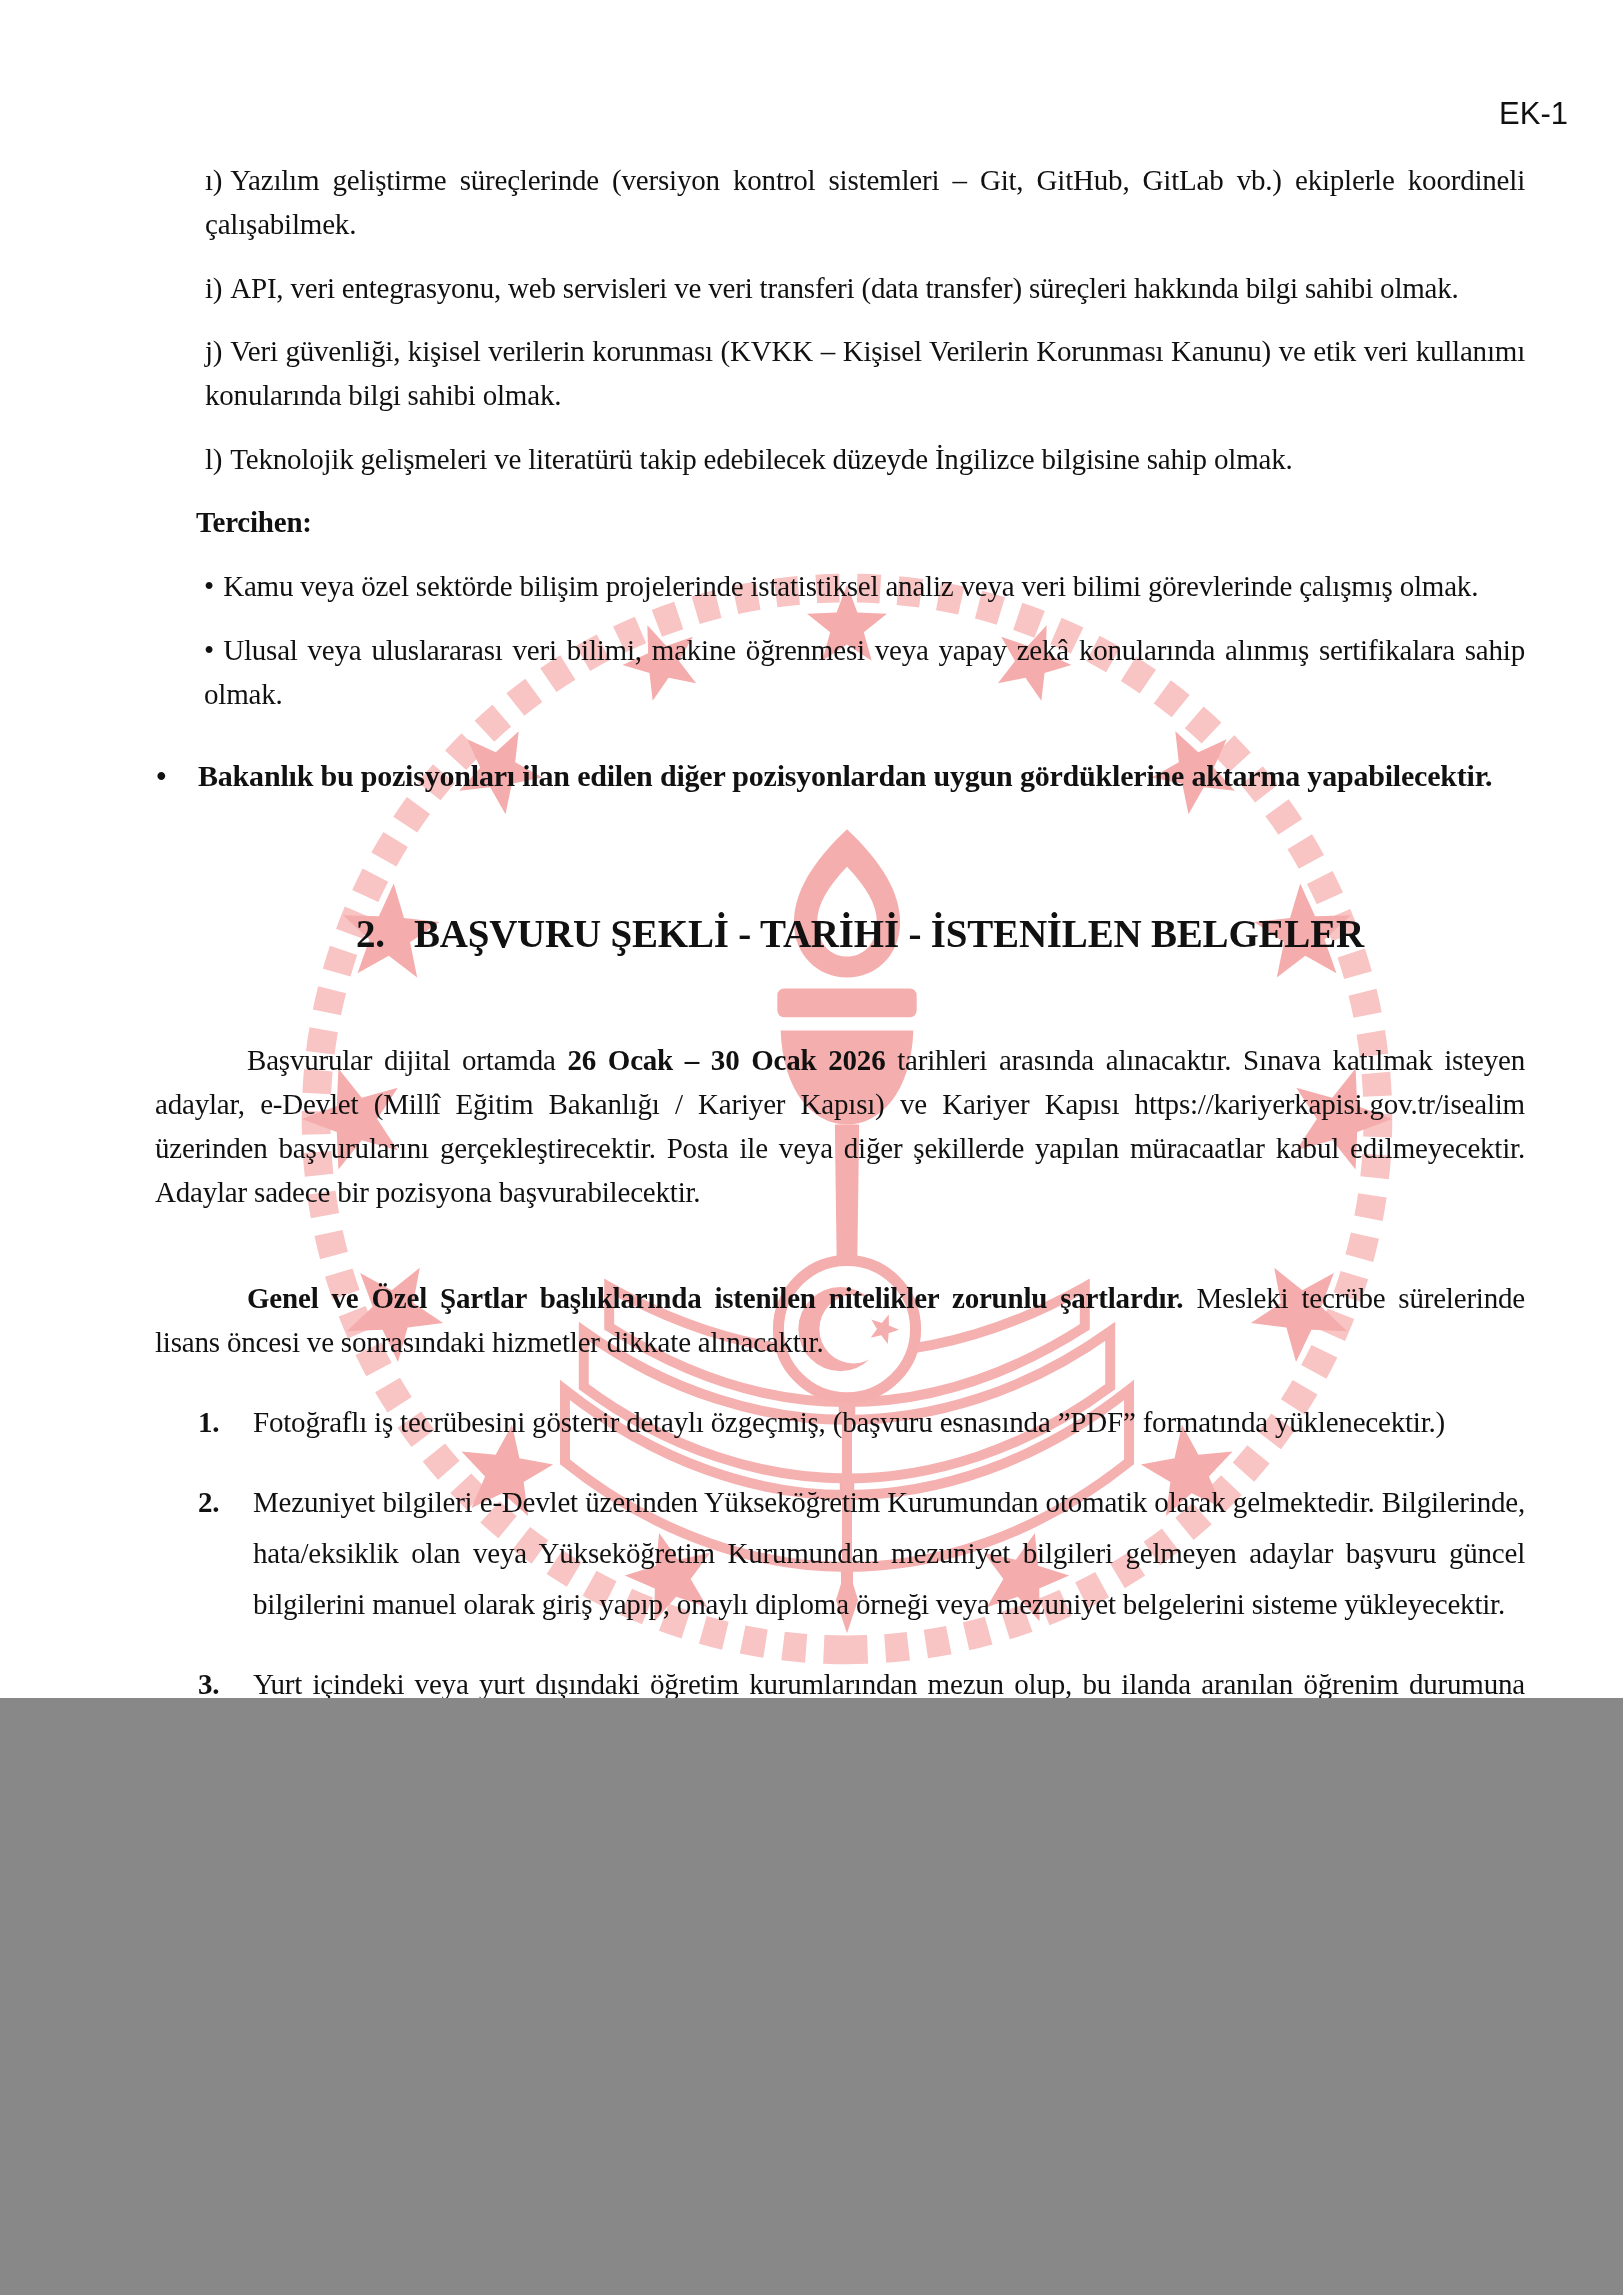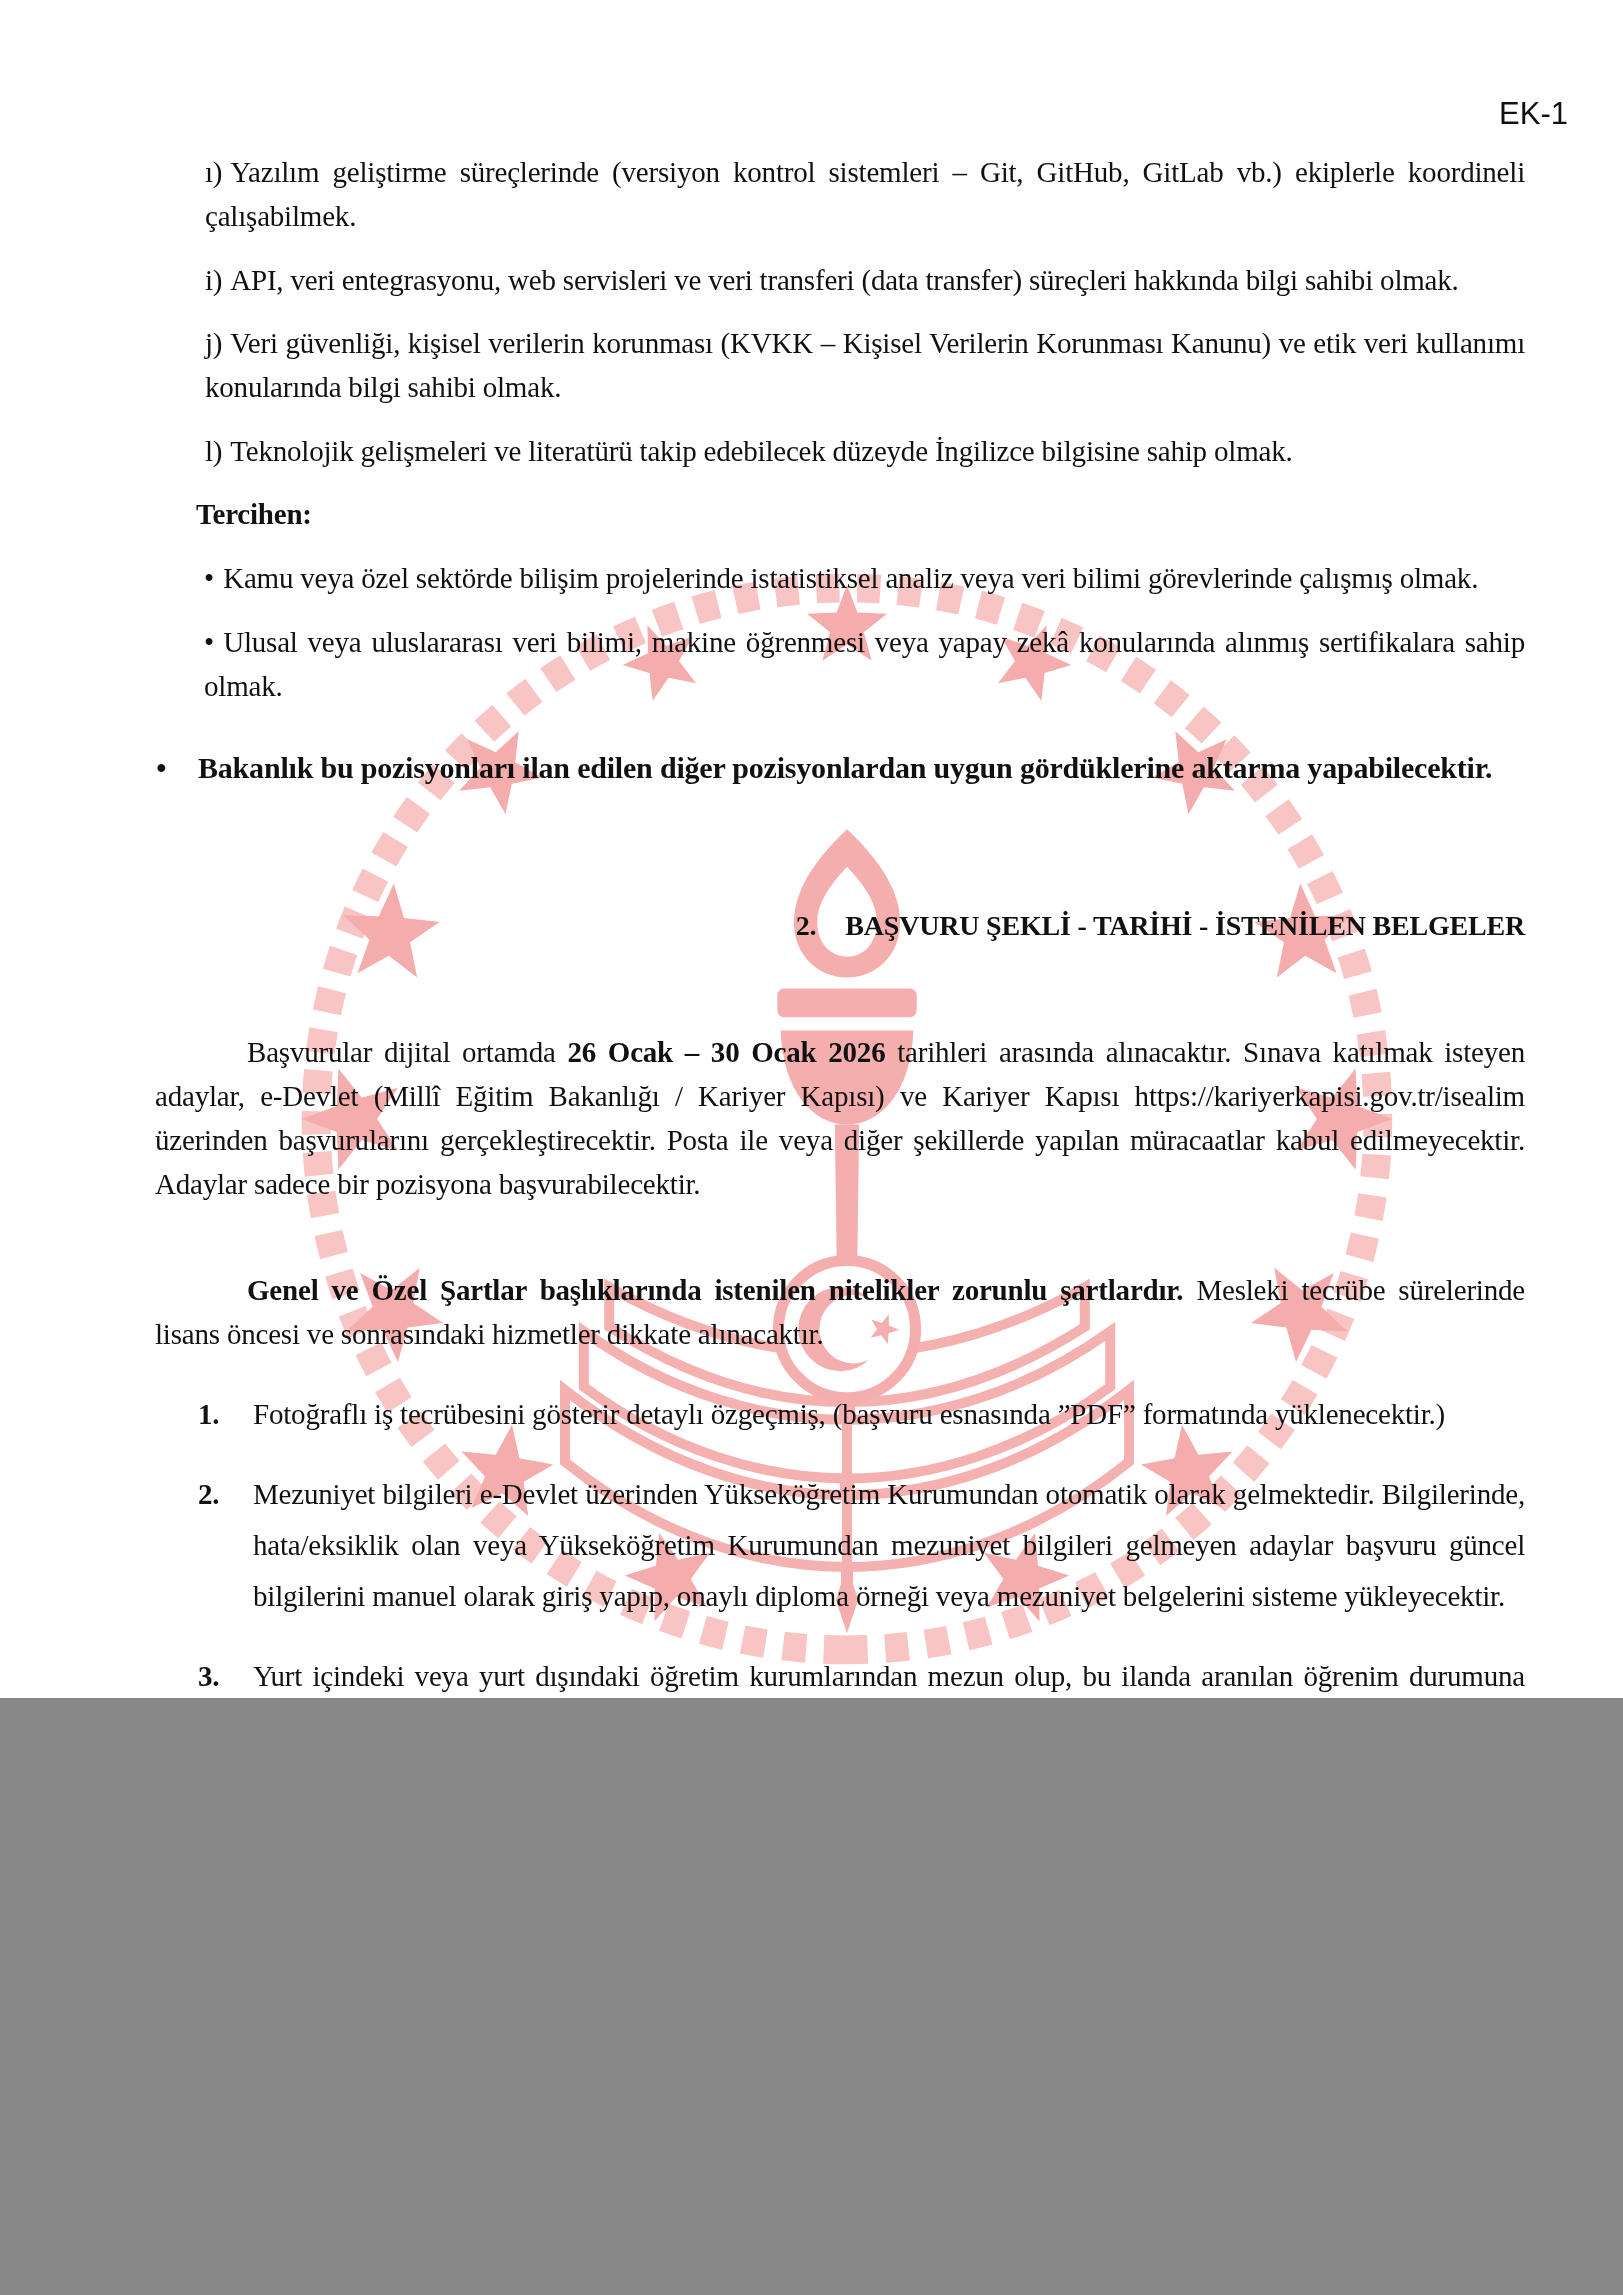--- a/index.html
+++ b/index.html
@@ -25,41 +25,41 @@
     font-family:"Liberation Sans", sans-serif;
     font-size:31px;line-height:34px;color:#111;
   }
   .page-number{
     position:absolute;top:2165px;right:90px;
     font-family:Liberation Mono, monospace;
     font-size:30px;line-height:33px;color:#be185d;
   }
   
   .content{
-    position:absolute;left:155px;top:150px;width:1370px;
+    position:absolute;left:155px;top:158px;width:1370px;
     font-size:29px;line-height:44px;
     letter-spacing:-0.2px;
     text-align:justify;
   }
   .q-item{padding-left:50px;margin:0 0 19.6px 0;}
   .q-label{padding-right:7.9px;}
   .pref-head{padding-left:41px;margin:0 0 19.6px 0;font-weight:bold;text-align:left;}
   .pref-item{padding-left:49px;margin:0 0 19.6px 0;}
   .pref-item.last{margin-bottom:29.4px;}
   .bullet-inline{padding-right:9.2px;}
   .transfer-note{
     position:relative;margin-top:9.8px;padding-left:43px;
     font-weight:bold;font-size:30px;line-height:62px;
     text-align:left;
   }
   .transfer-bullet{position:absolute;left:1.3px;top:0;font-size:29px;}
   .section-heading{
     margin:105px 0 0 40px;
-    font-weight:bold;font-size:28px;line-height:44px;
-    text-align:right;white-space:nowrap;
+    font-weight:bold;font-size:39px;line-height:44px;
+    text-align:center;white-space:nowrap;
   }
   .section-number{display:inline-block;margin-right:29px;}
   .intro-paragraph{margin-top:82px;text-indent:92px;}
   .conditions-paragraph{margin-top:62px;text-indent:92px;}
   .bold{font-weight:bold;}
   .doc-list{margin-top:33px;line-height:51px;}
   .doc-item{position:relative;padding-left:98px;margin-bottom:7.9px;}
   .doc-num{position:absolute;left:43px;top:0;font-weight:bold;}
 </style>
 </head>

